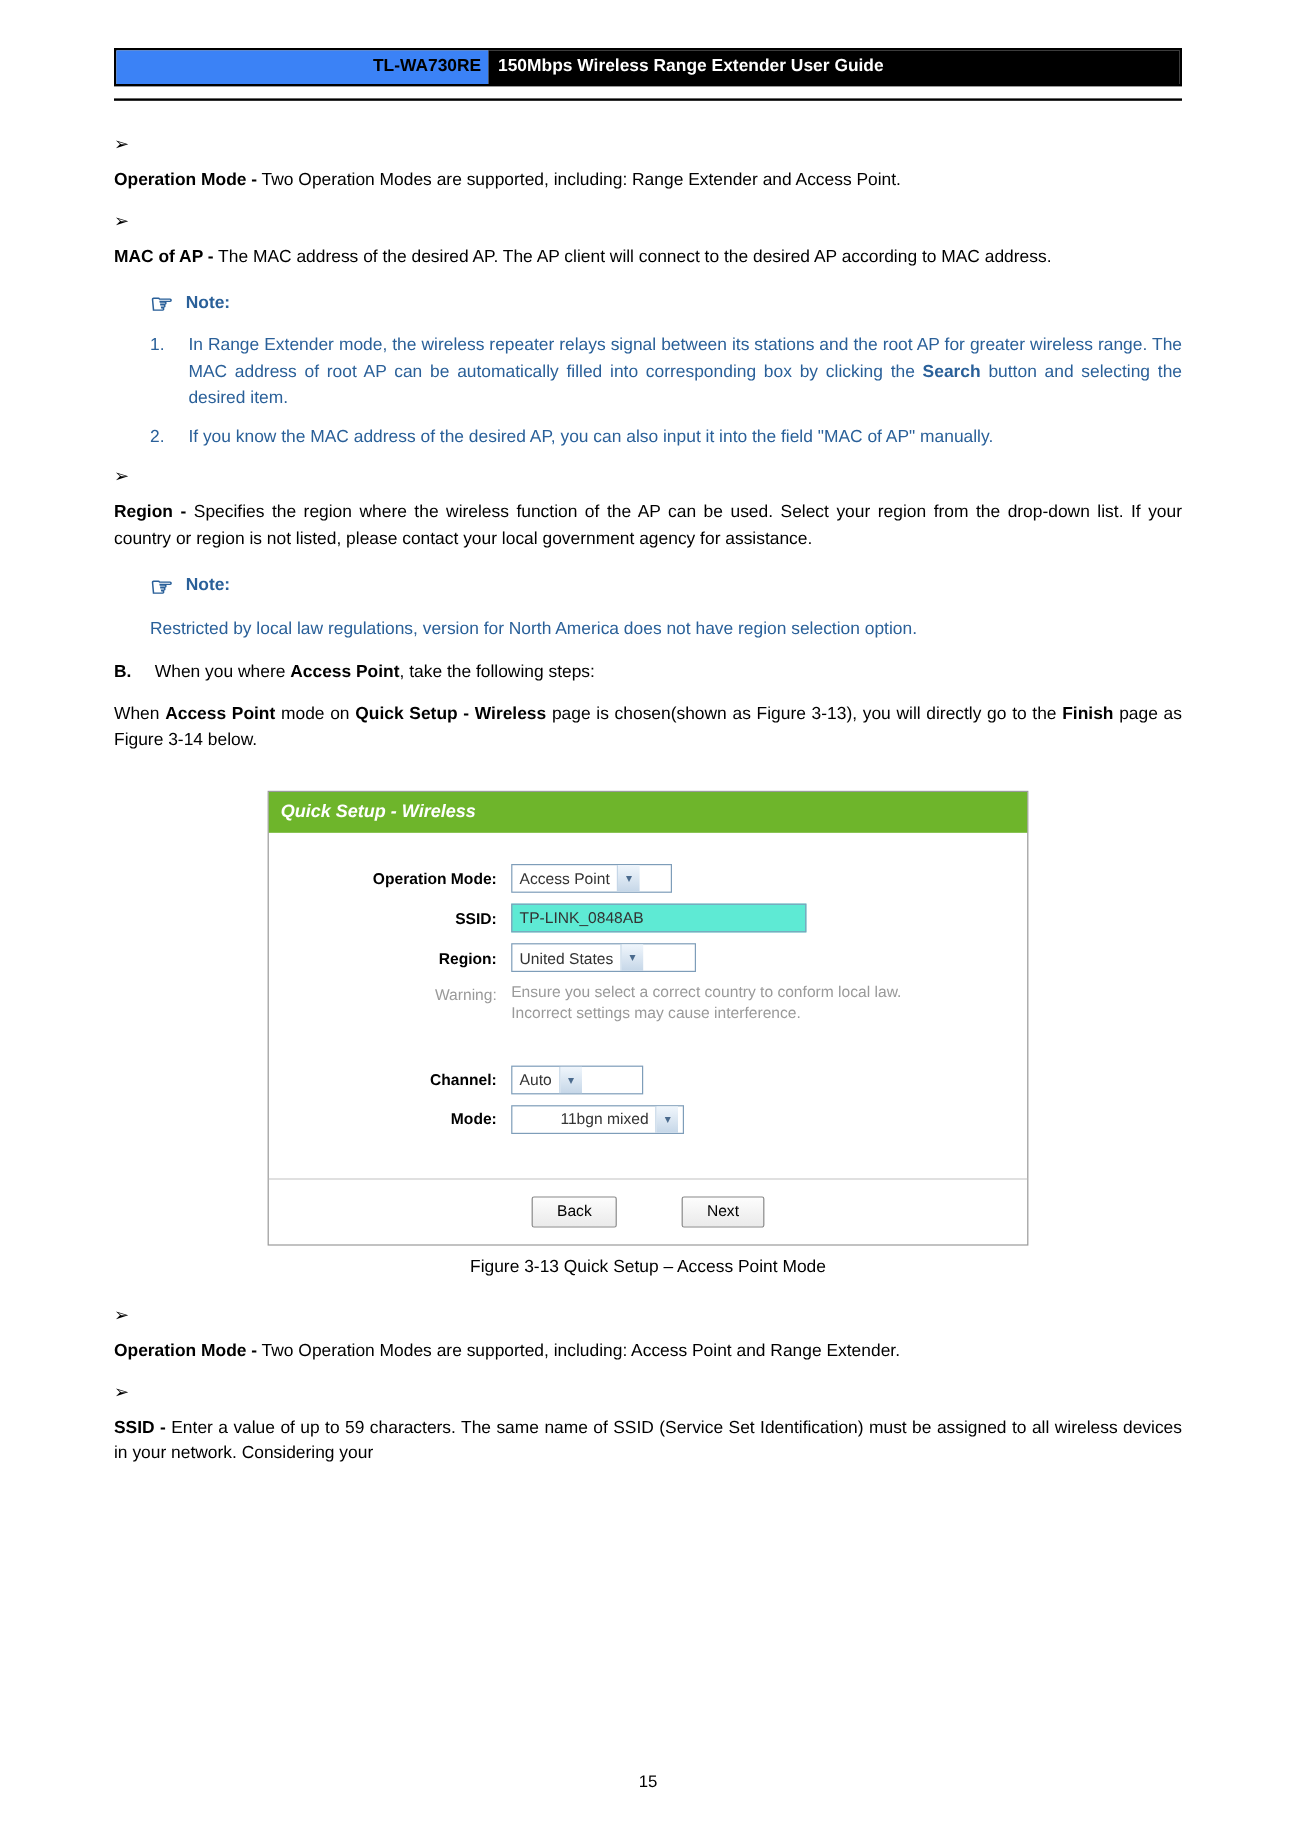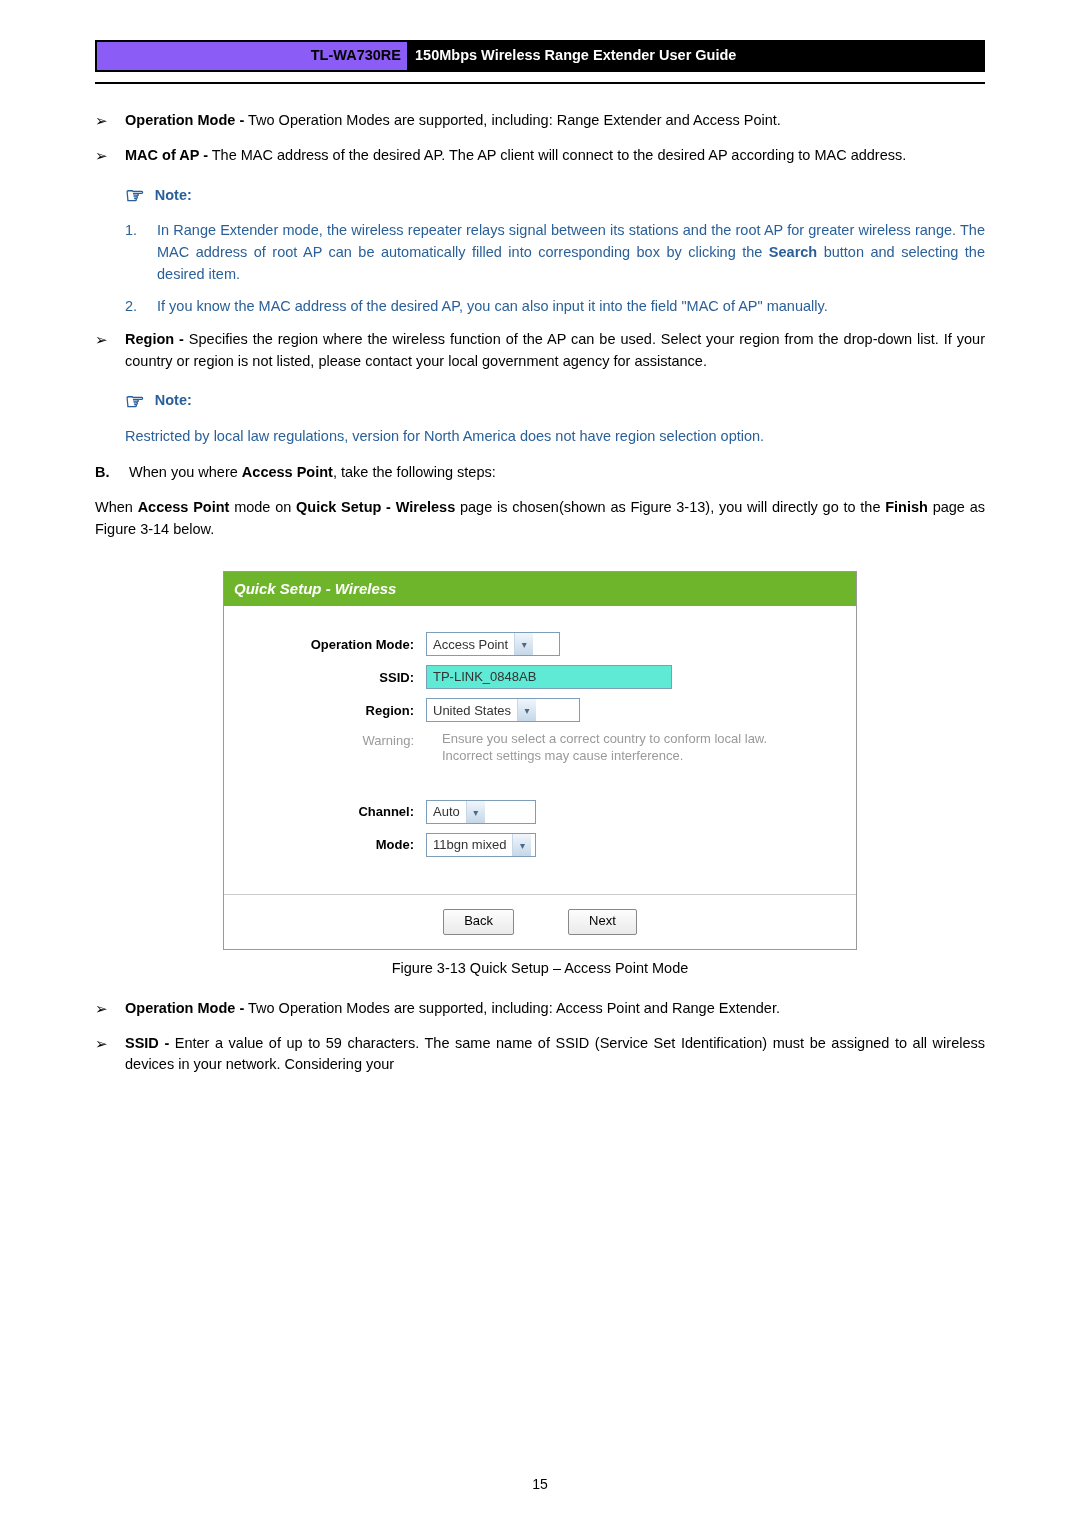--- a/index.html
+++ b/index.html
@@ -17,21 +17,21 @@
     box-sizing: border-box;
     padding: 40px 95px 40px 95px;
     position: relative;
   }
   .header-band {
     border: 2px solid #000;
     display: flex;
     margin-bottom: 10px;
   }
   .header-left {
-    background:#8b5cf6;
+    background:#3b82f6;
     color:#000;
     font-weight: bold;
     padding: 3px 6px 3px 6px;
     flex: 0 0 auto;
     text-align: right;
     width: 310px;
     box-sizing: border-box;
   }
   .header-right {
     background:#000;
@@ -47,20 +47,21 @@
   }
   ul.bullets {
     list-style: none;
     padding: 0;
     margin: 0;
   }
   ul.bullets > li {
     display: flex;
     margin-bottom: 12px;
     text-align: justify;
+    flex-direction: column;
   }
   .tri {
     flex: 0 0 30px;
   }
   .tri::before {
     content: "➢";
     font-size: 15px;
     color:#000;
   }
   .bold { font-weight: bold; }
@@ -284,41 +285,41 @@
       </div>
 
       <div class="fig-row">
         <div class="fig-label">Region:</div>
         <div class="fake-select" style="width:152px;">
           <span class="sel-text">United States</span>
           <span class="sel-arrow">▾</span>
         </div>
       </div>
 
-      <div class="fig-row" style="align-items:flex-start;gap:16px;">
+      <div class="fig-row" style="align-items:flex-start;">
         <div class="fig-label gray">Warning:</div>
         <div class="warn-text">
           <div>Ensure you select a correct country to conform local law.</div>
           <div>Incorrect settings may cause interference.</div>
         </div>
       </div>
 
       <div style="height:26px;"></div>
 
       <div class="fig-row">
         <div class="fig-label">Channel:</div>
         <div class="fake-select" style="width:108px;">
           <span class="sel-text">Auto</span>
           <span class="sel-arrow">▾</span>
         </div>
       </div>
 
       <div class="fig-row">
         <div class="fig-label">Mode:</div>
-        <div class="fake-select" style="width:108px;">
+        <div class="fake-select" style="width:108px;padding-left:34px;">
           <span class="sel-text">11bgn mixed</span>
           <span class="sel-arrow">▾</span>
         </div>
       </div>
 
     </div>
     <hr class="fig-sep">
     <div class="fig-buttons">
       <div class="fake-button">Back</div>
       <div class="fake-button">Next</div>

